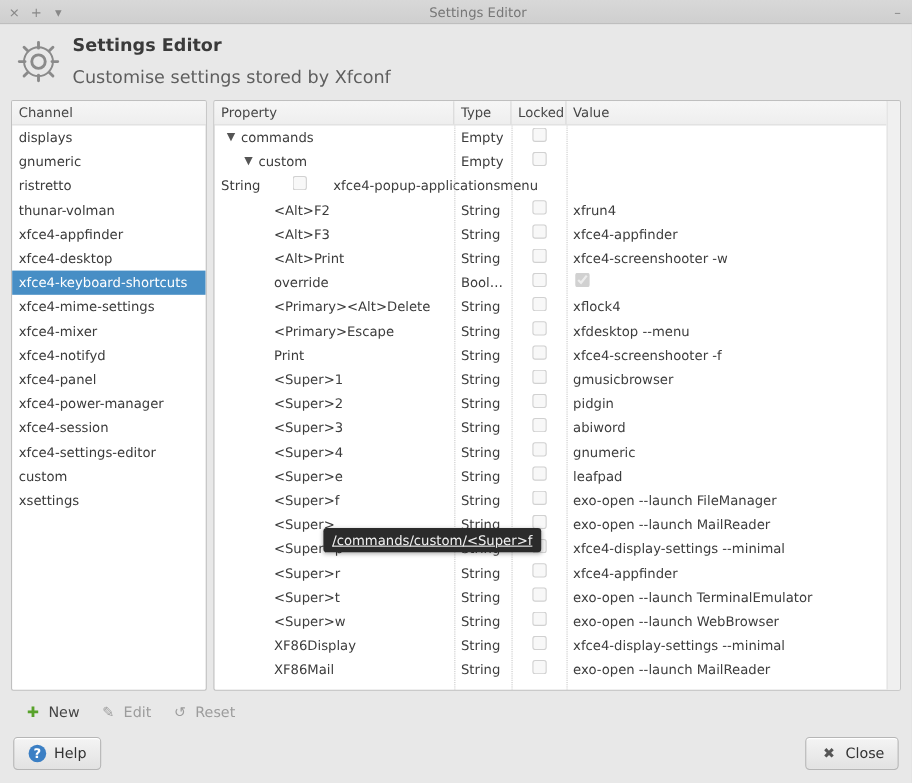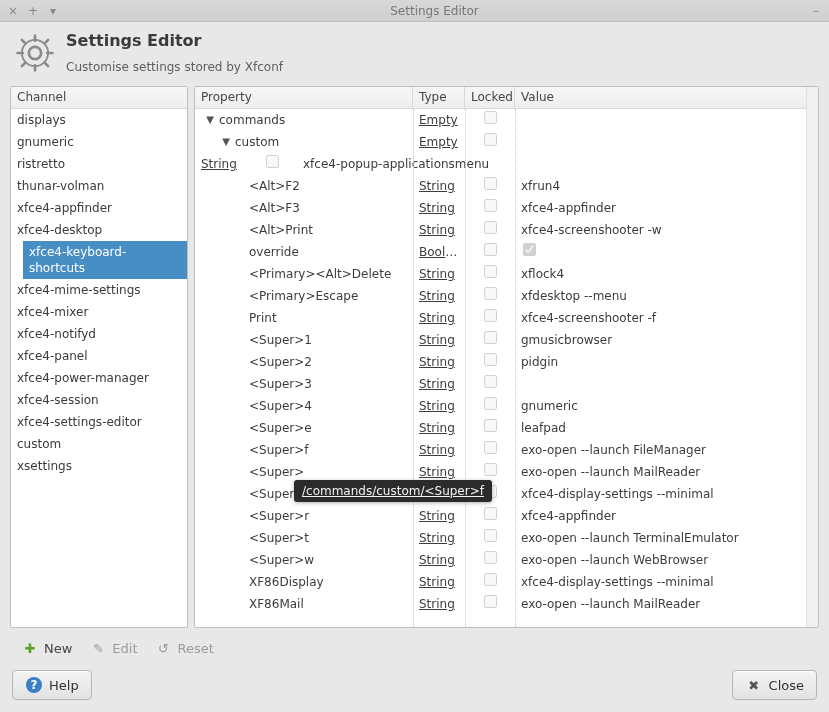--- a/index.html
+++ b/index.html
@@ -12,44 +12,44 @@
   .titlebar .title { flex:1; text-align:center; font-size:12px; color:#777; }
   .titlebar .rbtn { width:14px; text-align:center; color:#888; margin-left:6px; cursor:pointer; }
 
   
   .window-body { position:absolute; top:22px; left:0; right:0; bottom:0; background:#e8e8e8; display:flex; flex-direction:column; }
 
   
   .header { display:flex; align-items:center; padding:10px 14px 6px 14px; }
   .gear-wrap { width:42px; height:42px; margin-right:10px; color:#8a8a8a; display:flex; align-items:center; justify-content:center; }
   .header-text .h1 { font-size:16px; font-weight:bold; color:#3a3a3a; line-height:18px; }
-  .header-text .sub { font-size:12px; color:#5e5e5e; margin-top:10px; }
+  .header-text .sub { font-size:16px; color:#5e5e5e; margin-top:10px; }
 
   
   .content { flex:1; display:flex; padding:6px 10px 6px 10px; gap:6px; min-height:0; }
 
   .panel { background:#fff; border:1px solid #bfbfbf; border-radius:2px; display:flex; flex-direction:column; min-height:0; }
   .channel-panel { width:178px; }
   .prop-panel { flex:1;justify-content:flex-end; }
 
   .col-headers { display:flex; align-items:stretch; border-bottom:1px solid #d8d8d8; background:linear-gradient(#f6f6f6,#eeeeee); height:22px; }
   .col-headers .ch { padding:3px 6px; color:#464646; font-size:12px; border-right:1px solid #d8d8d8; white-space:nowrap; overflow:hidden; }
   .col-headers .ch:last-child { border-right:none; }
 
   .list { flex:1; overflow:auto; }
 
   
   .chan-row { padding:3px 6px; color:#3a3a3a; cursor:pointer; line-height:16px; }
-  .chan-row.selected { background:#478ec5; color:#fff;margin-left:12px; }
+  .chan-row.selected { background:#478ec5; color:#fff; }
 
   
   .tree-row { display:flex; align-items:center; height:22px; line-height:22px; }
   .tree-row .cell { padding:0 6px; overflow:hidden; white-space:nowrap; text-overflow:ellipsis; }
   .c-prop { width:218px; display:flex; align-items:center; gap:4px; }
-  .c-type { width:52px;text-decoration:underline; }
+  .c-type { width:52px; }
   .c-lock { width:50px; text-align:center; }
   .c-val  { flex:1; }
 
   .c-lock input, .c-val input[type=checkbox] { pointer-events:none; }
   .c-lock input { margin:0; }
   .c-val input[type=checkbox] { margin:0 0 0 2px; }
 
   .disclose { display:inline-block; width:10px; text-align:center; color:#555; font-size:10px; }
   .indent1 { padding-left:16px; }
   .indent2 { padding-left:44px; }
@@ -249,20 +249,21 @@
                 <div class="cell c-lock"><input type="checkbox" disabled="" style=""></div>
                 <div class="cell c-val">pidgin</div>
               </div>
               <div class="tree-row">
                 <div class="cell c-prop">
                   <span class="indent2"></span>
                   <span>&lt;Super&gt;3</span>
                 </div>
                 <div class="cell c-type">String</div>
                 <div class="cell c-lock"><input type="checkbox" disabled="" style=""></div>
+                <div class="cell c-val">abiword</div>
               </div>
               <div class="tree-row">
                 <div class="cell c-prop">
                   <span class="indent2"></span>
                   <span>&lt;Super&gt;4</span>
                 </div>
                 <div class="cell c-type">String</div>
                 <div class="cell c-lock"><input type="checkbox" disabled="" style=""></div>
                 <div class="cell c-val">gnumeric</div>
               </div>

